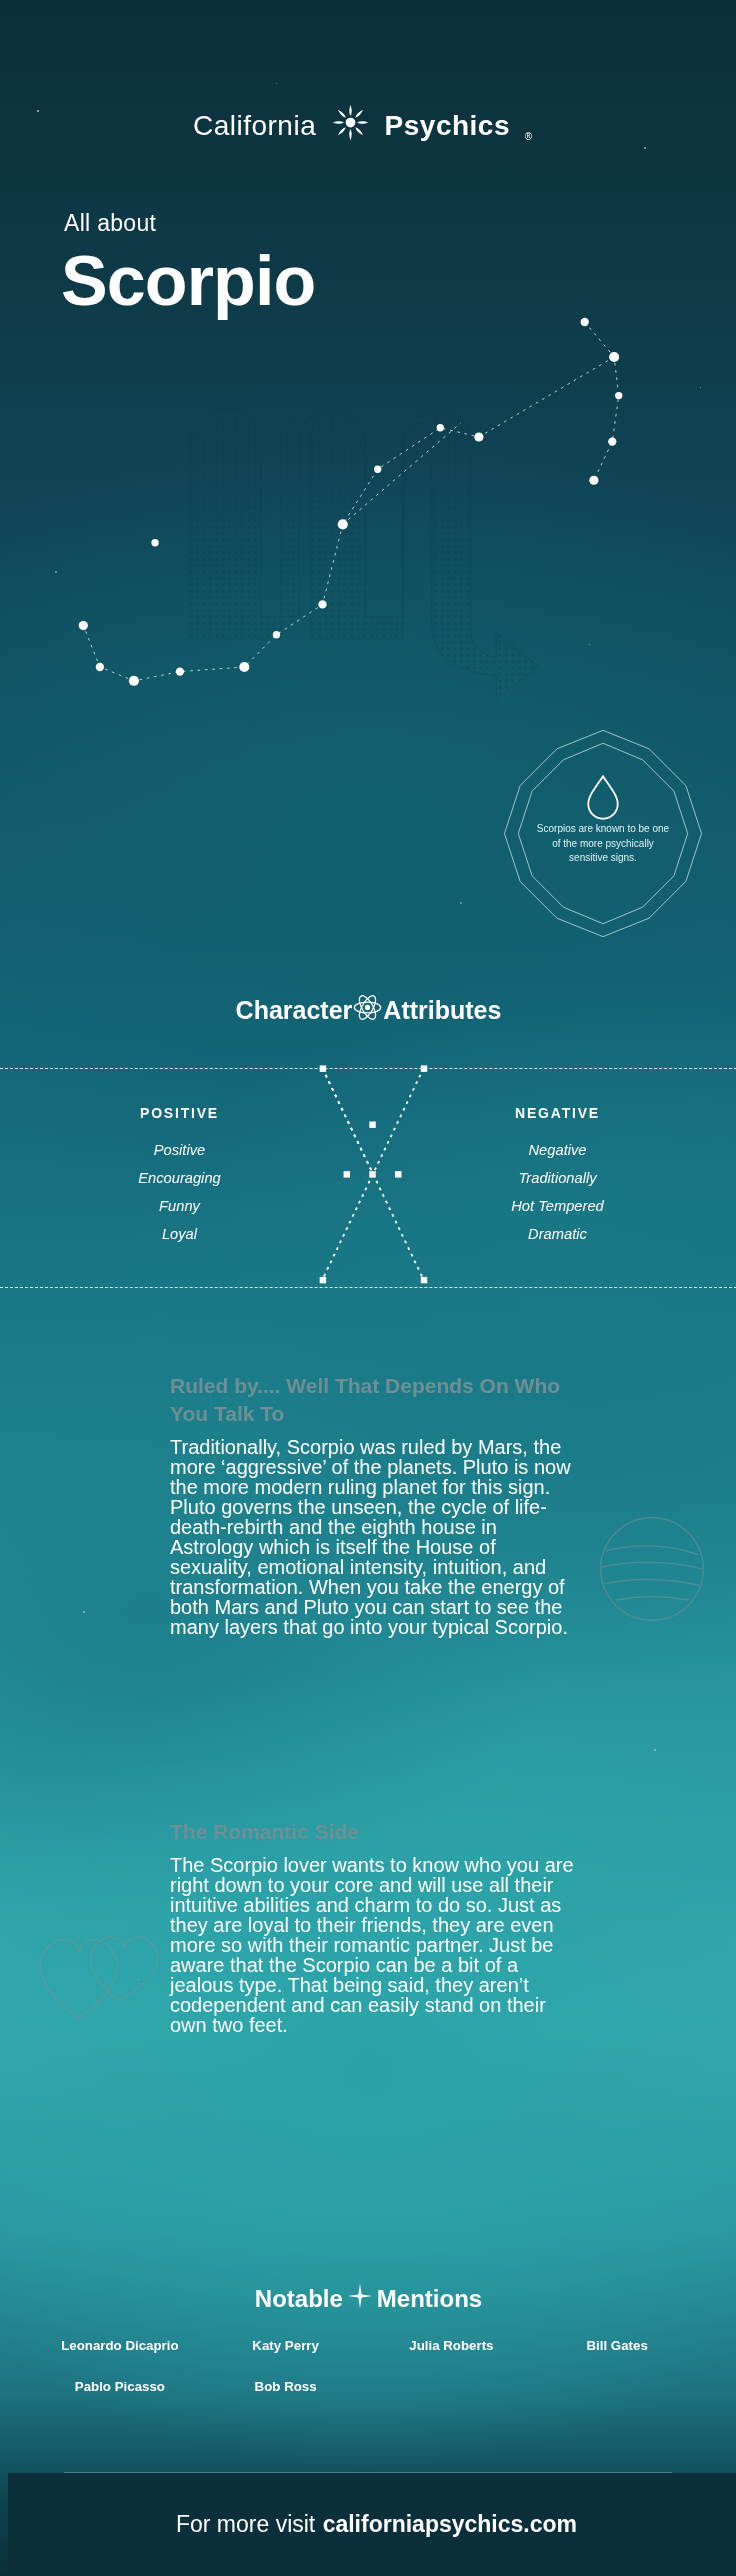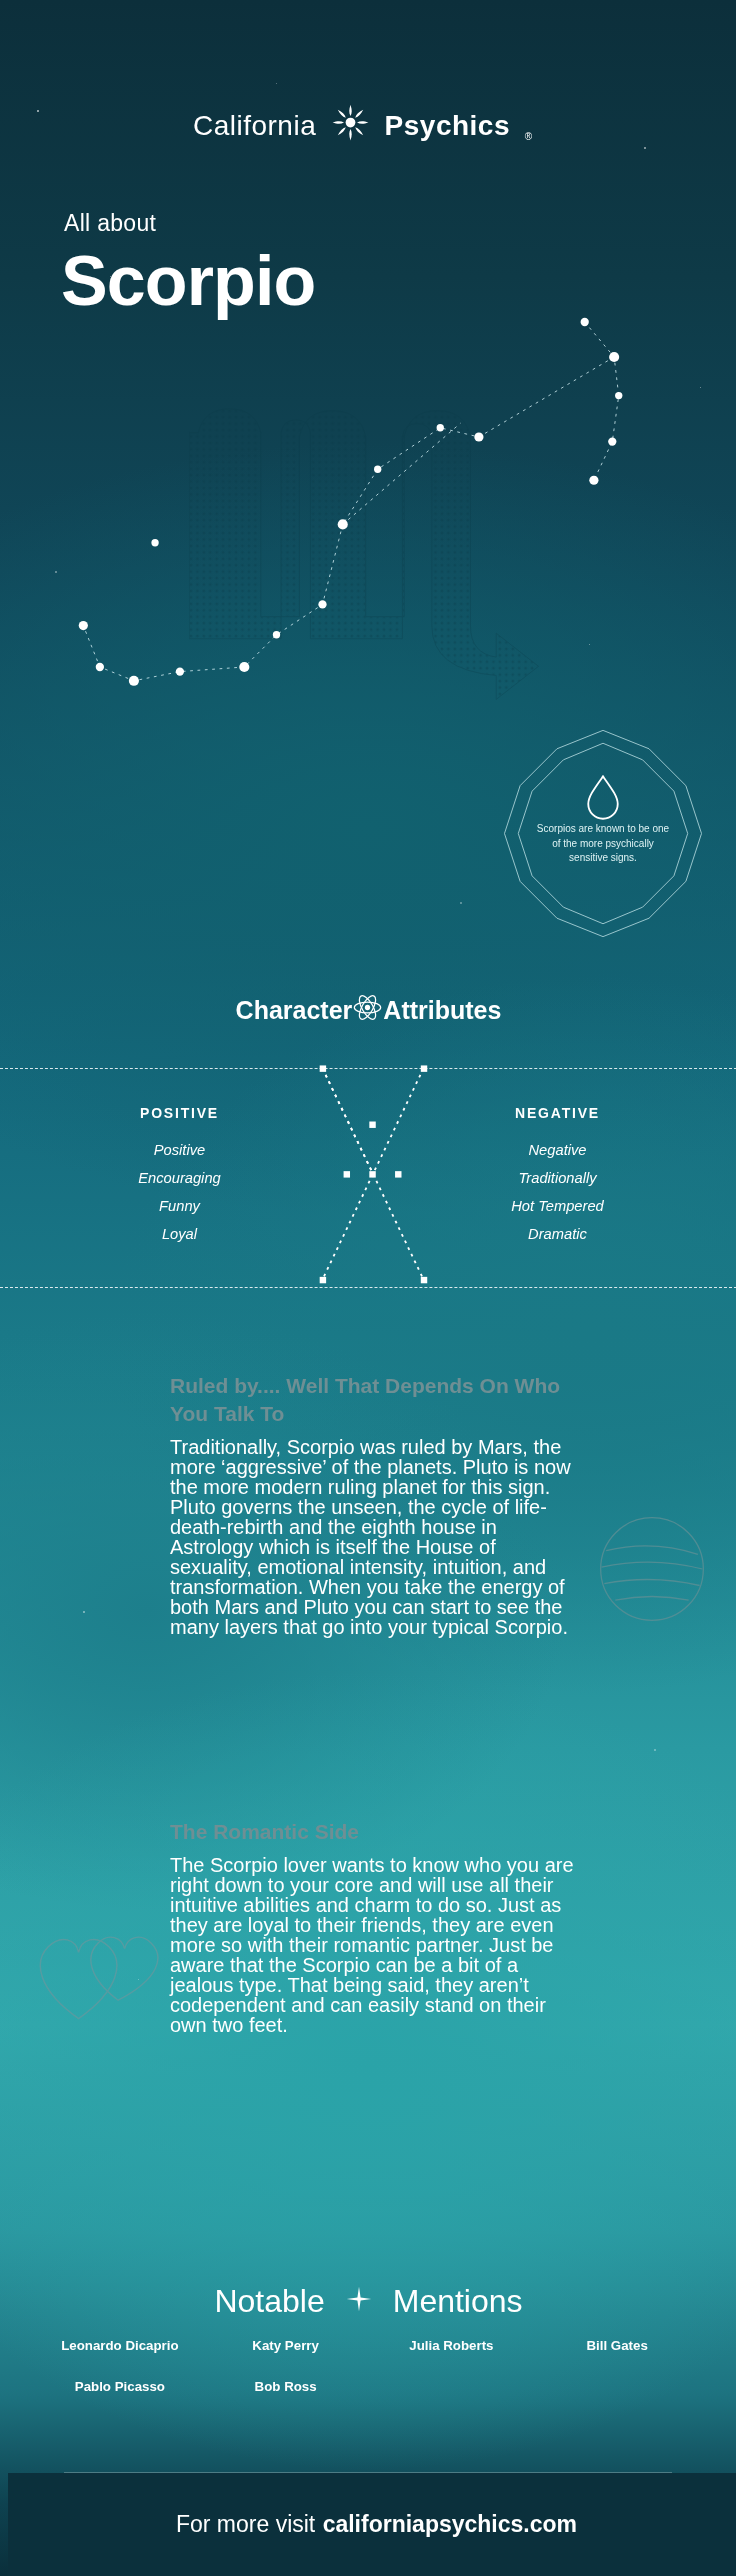--- a/index.html
+++ b/index.html
@@ -92,22 +92,22 @@
   
   .body-sec { position: absolute; width: 405px; left: 170px; color: #ffffff; }
   .body-h {
     color: #6f8f94; font-size: 21px; font-weight: 700; line-height: 28px; margin-bottom: 9.2px;
   }
   .body-p { font-size: 20px; line-height: 20px; color: #ffffff; }
 
   
   .notable-head {
     position: absolute; top: 2283px; left: 0; width: 737px;
-    display: flex; align-items: center; justify-content: center; gap: 21px;
-    color: #ffffff; font-size: 32px; font-weight: 400;
+    display: flex; align-items: center; justify-content: center; gap: 4px;
+    color: #ffffff; font-size: 24px; font-weight: 700;
   }
   .names-grid {
     position: absolute; top: 2338px; left: 37px; width: 663px;
     display: grid; grid-template-columns: repeat(4, 1fr);
     row-gap: 26px; color: #ffffff; font-size: 13.3px; font-weight: 700; text-align: center;
   }
 
   
   .footer-bar {
     position: absolute; bottom: 0; left: 8px; width: 737px; height: 103px;

